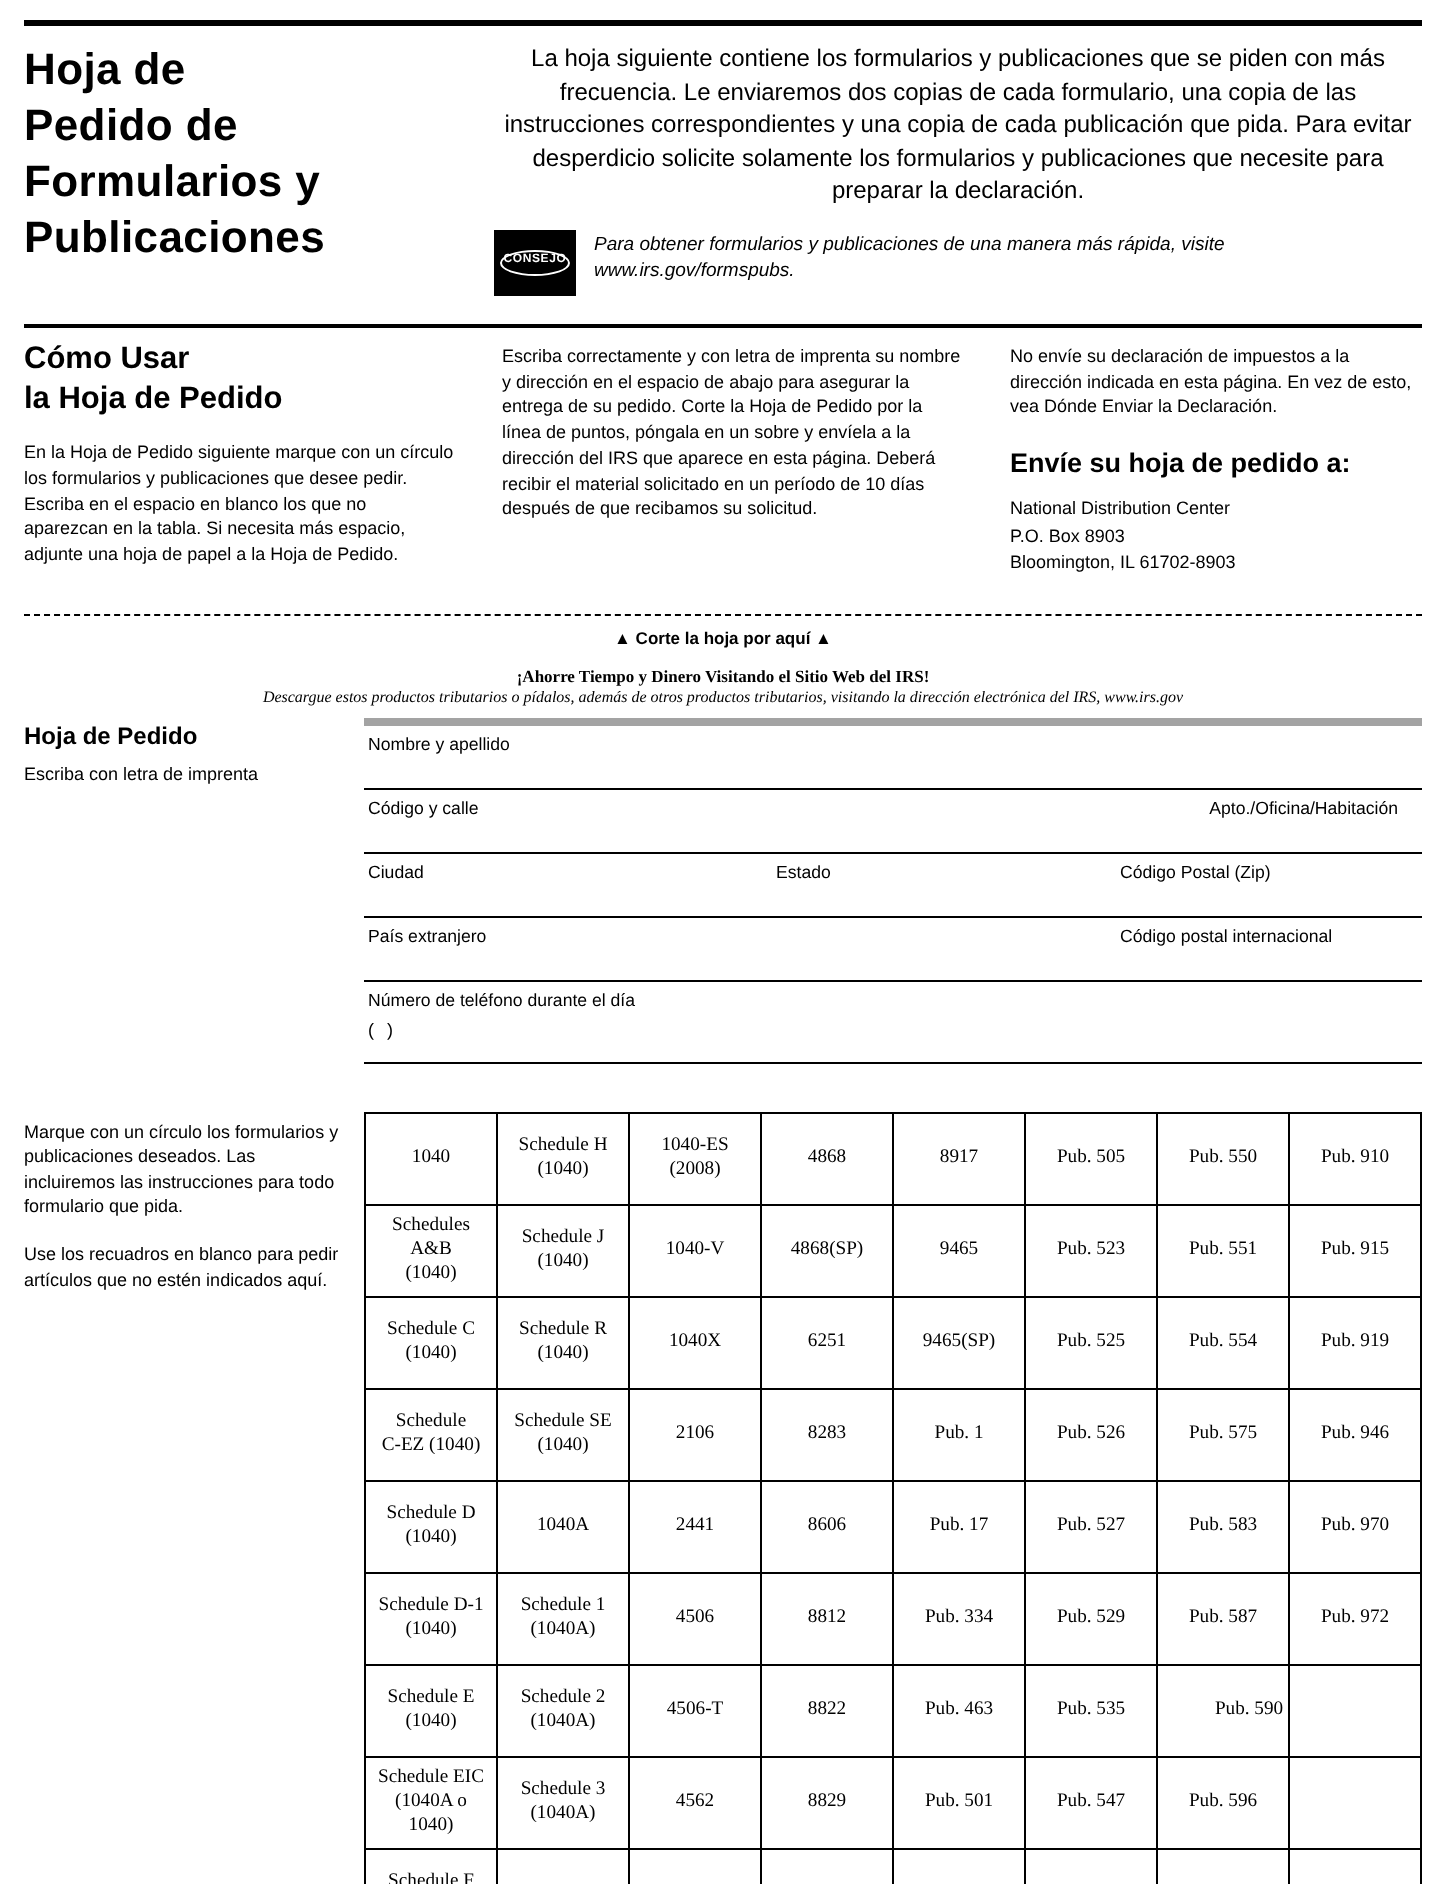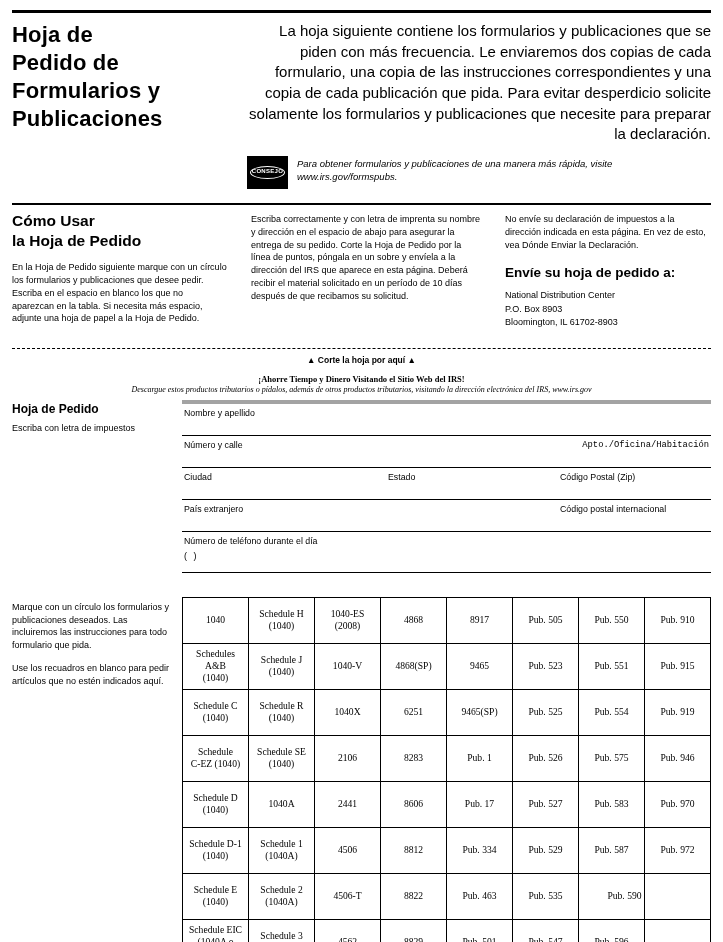--- a/index.html
+++ b/index.html
@@ -43,24 +43,24 @@
     line-height: 1.28;
     letter-spacing: 0.2px;
     margin: 2px 0 0 0;
   }
   .header-right {
     flex: 1;
     padding-left: 10px;
     padding-top: 2px;
   }
   .intro-para {
-    font-size: 15px;
+    font-size: 12px;
     line-height: 1.38;
     margin: 0 0 10px 0;
-    text-align: right;
+    text-align: center;
   }
   .tip-row {
     display: flex;
     align-items: flex-start;
     gap: 9px;
   }
   .tip-badge {
     width: 41px;
     height: 33px;
     background: #000;
@@ -214,21 +214,21 @@
   }
   .field-label {
     position: absolute;
     top: 4px;
     font-size: 8.8px;
     white-space: nowrap;
   }
   .fl-a { left: 2px; }
   .fl-b { left: 206px; }
   .fl-c { left: 378px; }
-  .fl-right { right: 2px; font-family: Liberation Mono, monospace; }
+  .fl-right { right: 12px; }
   .paren {
     position: absolute;
     left: 2px;
     top: 19px;
     font-size: 9px;
     letter-spacing: 2px;
   }
 
   
   .table-row {
@@ -313,30 +313,30 @@
   <div class="cutline-wrap">
     <div class="dashed"></div>
     <p class="cut-text">▲  Corte la hoja por aquí  ▲</p>
     <p class="promo1">¡Ahorre Tiempo y Dinero Visitando el Sitio Web del IRS!</p>
     <p class="promo2">Descargue estos productos tributarios o pídalos, además de otros productos tributarios, visitando la dirección electrónica del IRS, www.irs.gov</p>
   </div>
 
   <div class="order-row">
     <div class="order-left">
       <h3>Hoja de Pedido</h3>
-      <p>Escriba con letra de impuestos</p>
+      <p>Escriba con letra de imprenta</p>
     </div>
     <div class="fields">
 
       <div class="field-line">
         <span class="field-label fl-a">Nombre y apellido</span>
       </div>
 
       <div class="field-line">
-        <span class="field-label fl-a">Número y calle</span>
+        <span class="field-label fl-a">Código y calle</span>
         <span class="field-label fl-right">Apto./Oficina/Habitación</span>
       </div>
 
       <div class="field-line">
         <span class="field-label fl-a">Ciudad</span>
         <span class="field-label fl-b">Estado</span>
         <span class="field-label fl-c">Código Postal (Zip)</span>
       </div>
 
       <div class="field-line">

